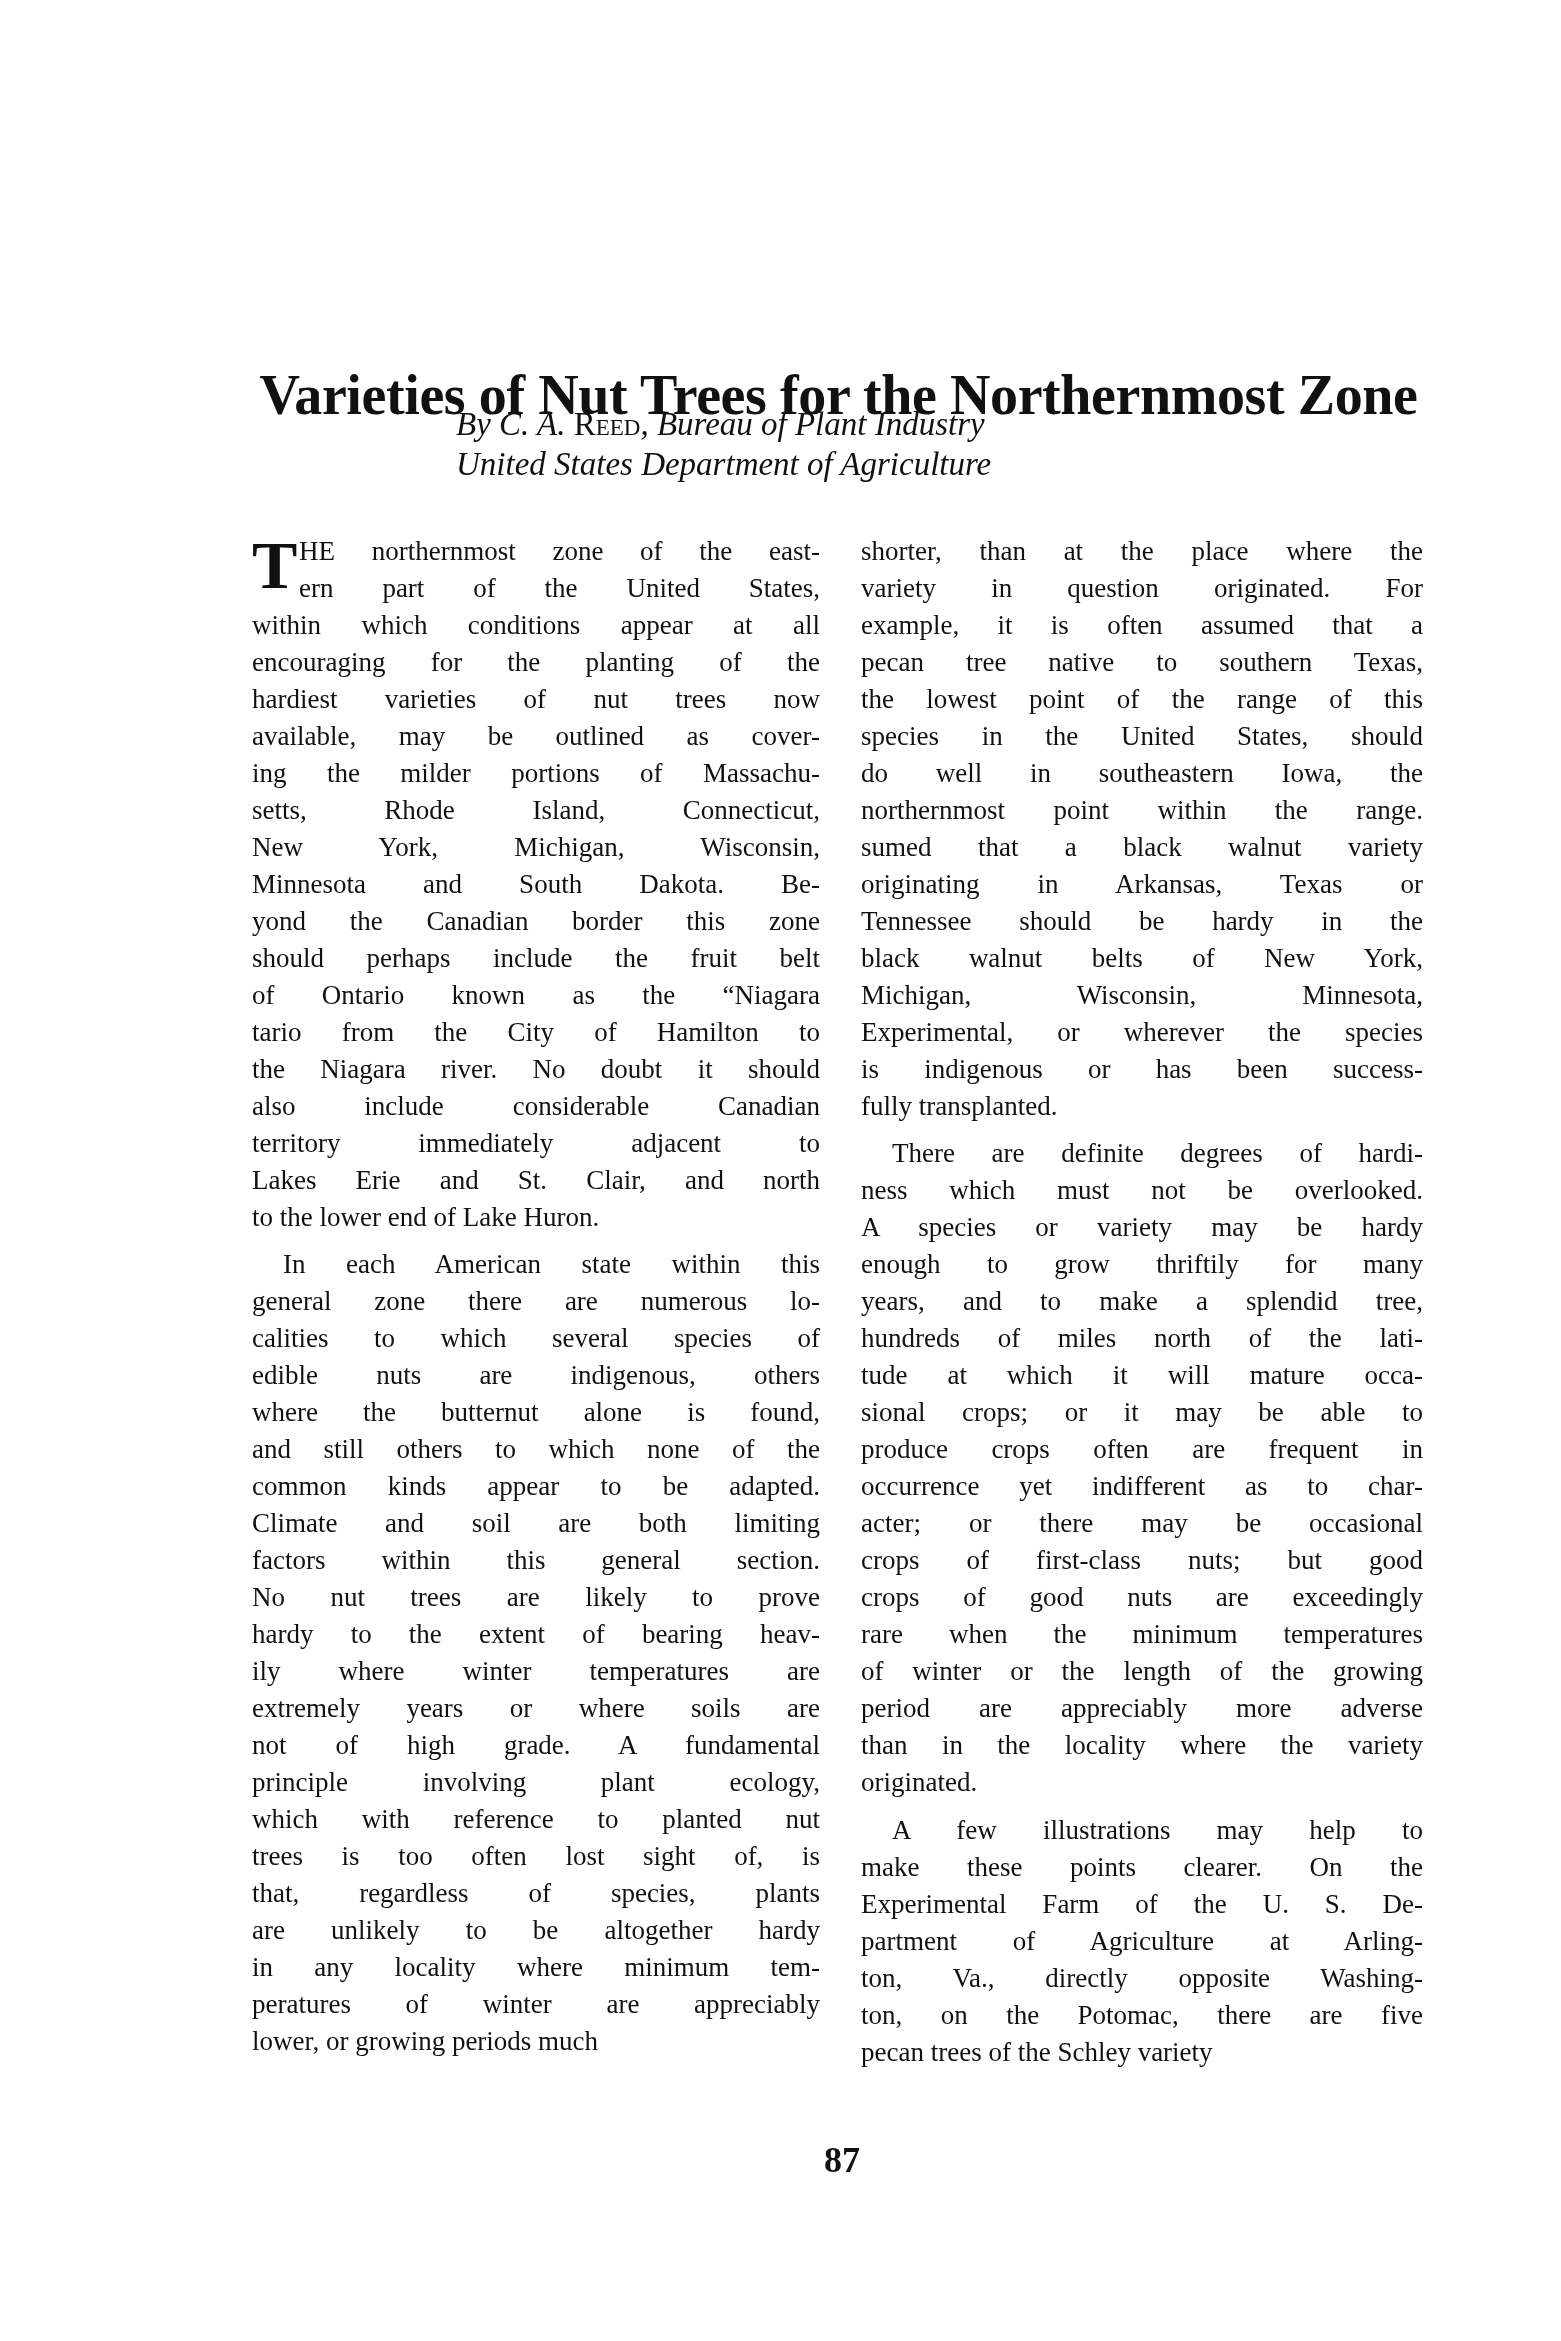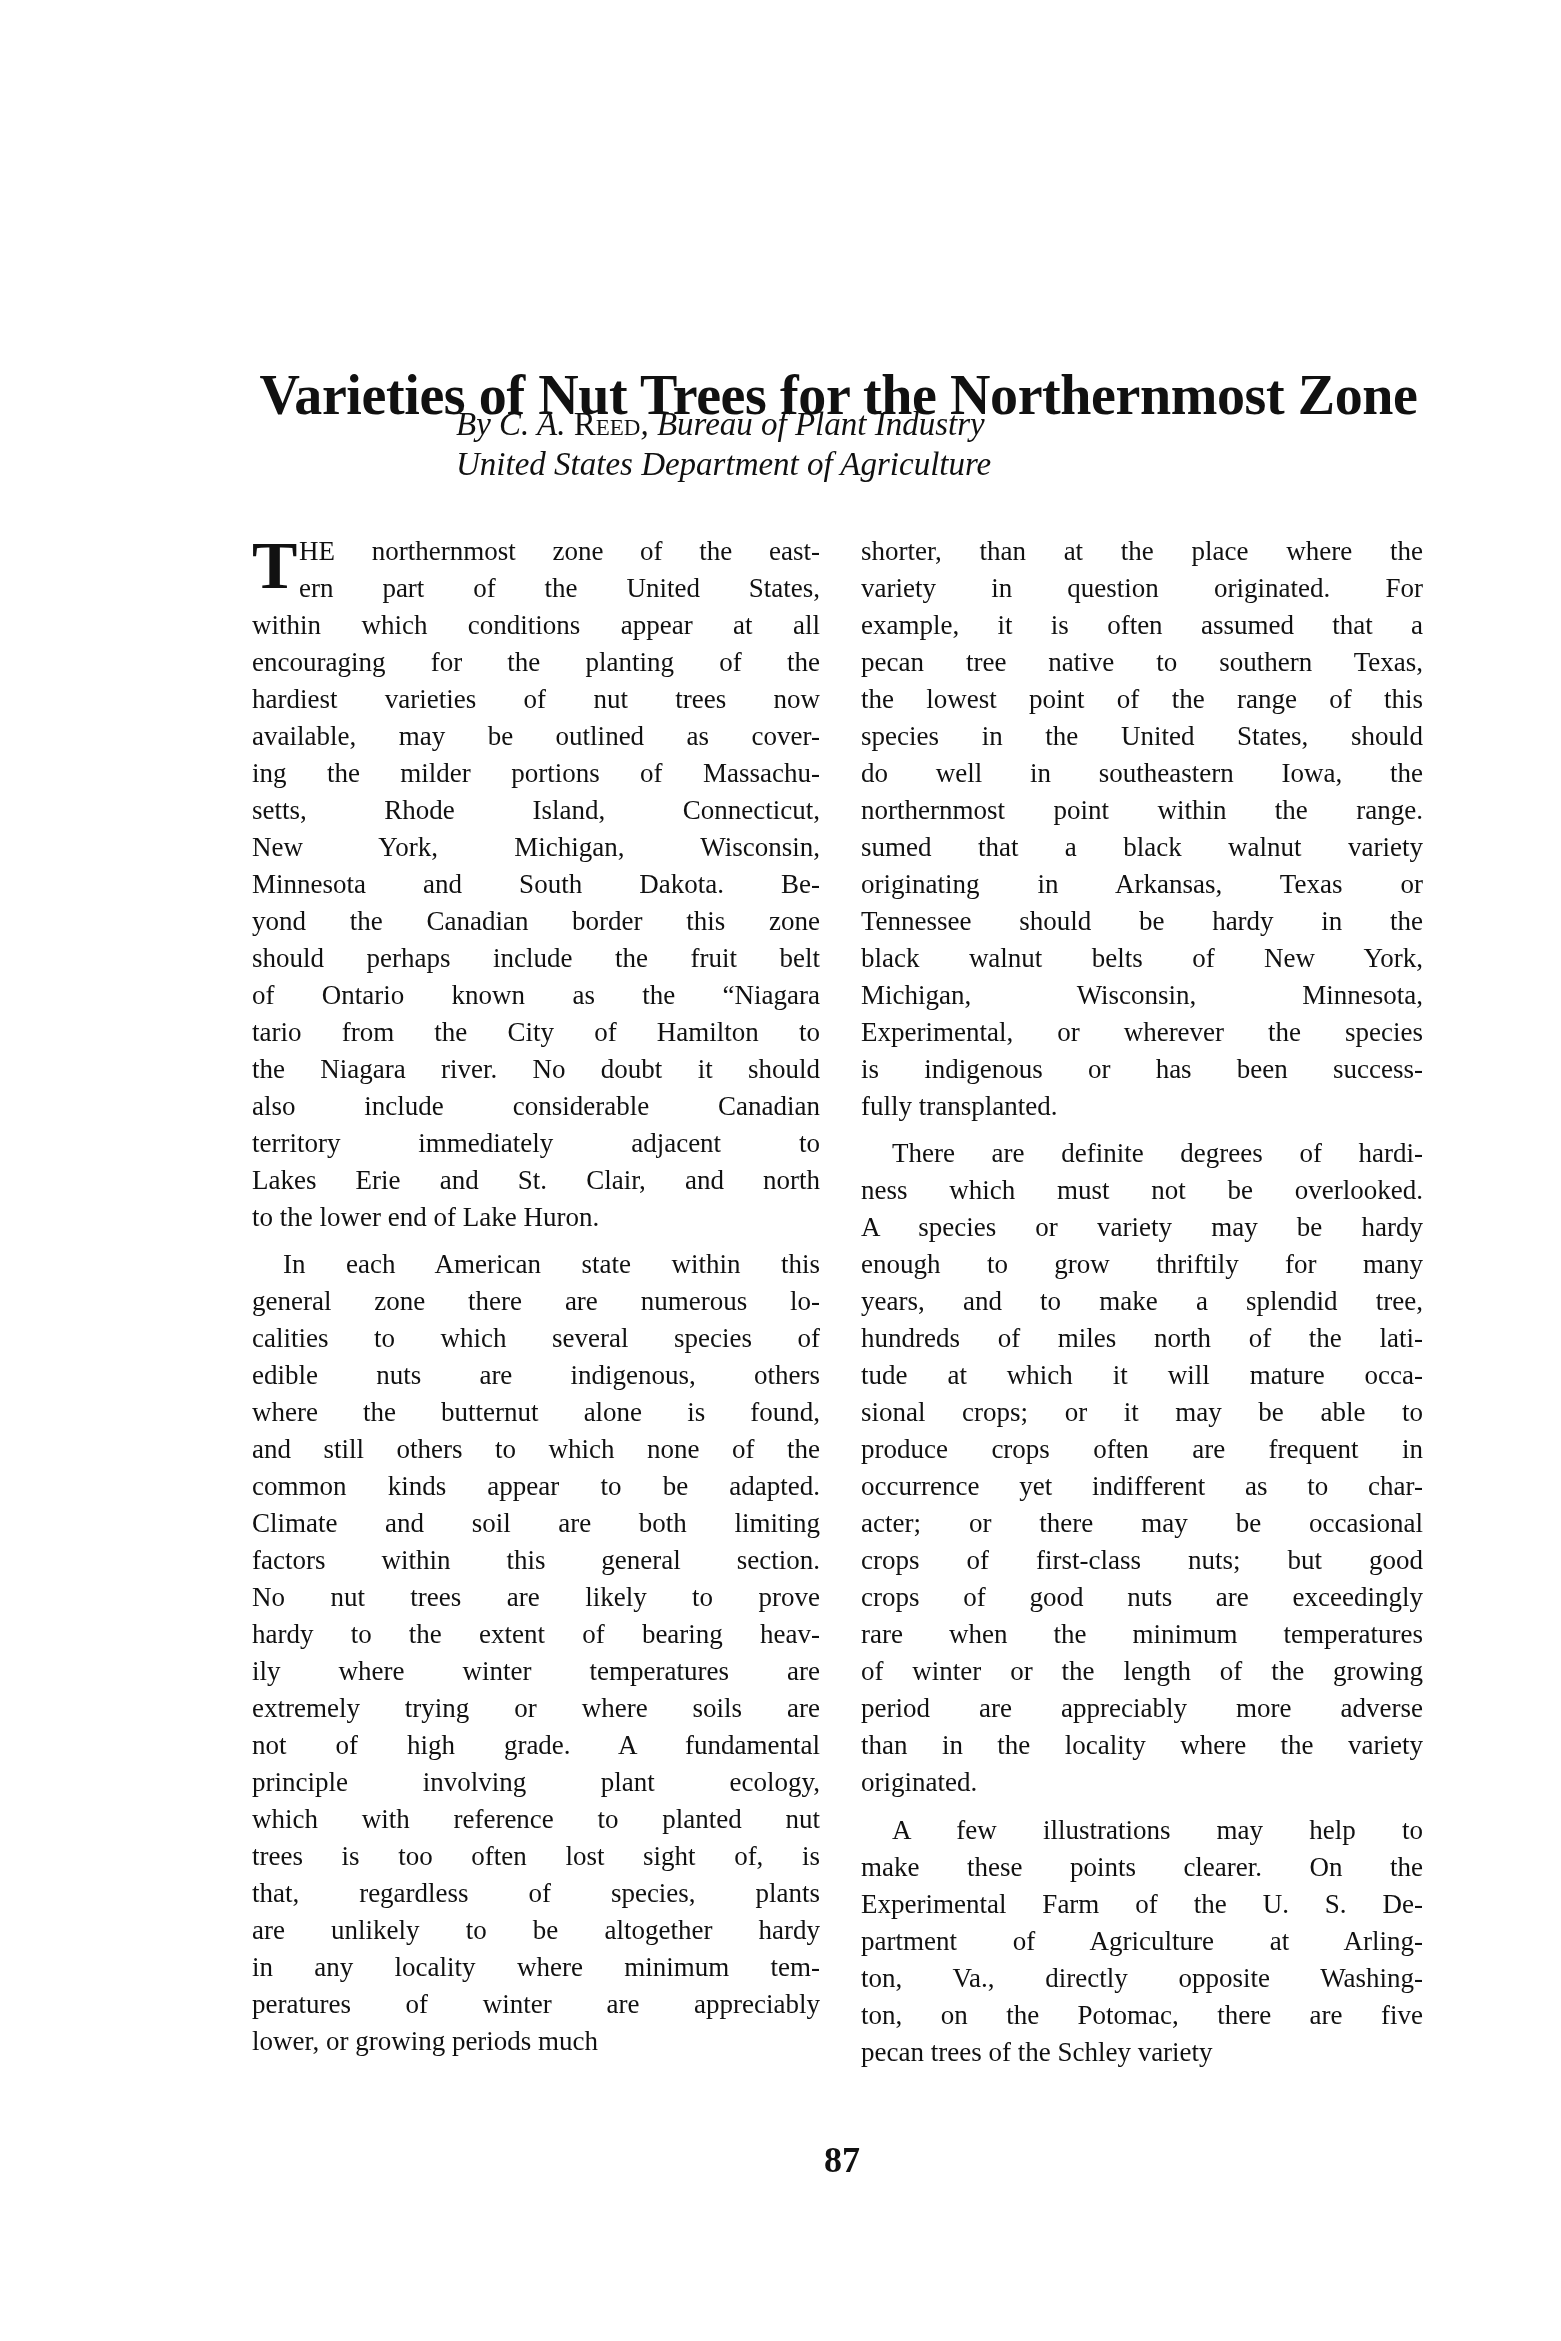--- a/index.html
+++ b/index.html
@@ -65,21 +65,21 @@
       <span class="line">calities to which several species of</span>
       <span class="line">edible nuts are indigenous, others</span>
       <span class="line">where the butternut alone is found,</span>
       <span class="line">and still others to which none of the</span>
       <span class="line">common kinds appear to be adapted.</span>
       <span class="line">Climate and soil are both limiting</span>
       <span class="line">factors within this general section.</span>
       <span class="line">No nut trees are likely to prove</span>
       <span class="line">hardy to the extent of bearing heav-</span>
       <span class="line">ily where winter temperatures are</span>
-      <span class="line">extremely trying or where soils are</span>
+      <span class="line">extremely years or where soils are</span>
       <span class="line">not of high grade. A fundamental</span>
       <span class="line">principle involving plant ecology,</span>
       <span class="line">which with reference to planted nut</span>
       <span class="line">trees is too often lost sight of, is</span>
       <span class="line">that, regardless of species, plants</span>
       <span class="line">are unlikely to be altogether hardy</span>
       <span class="line">in any locality where minimum tem-</span>
       <span class="line">peratures of winter are appreciably</span>
       <span class="line last">lower, or growing periods much</span>
     </div>

